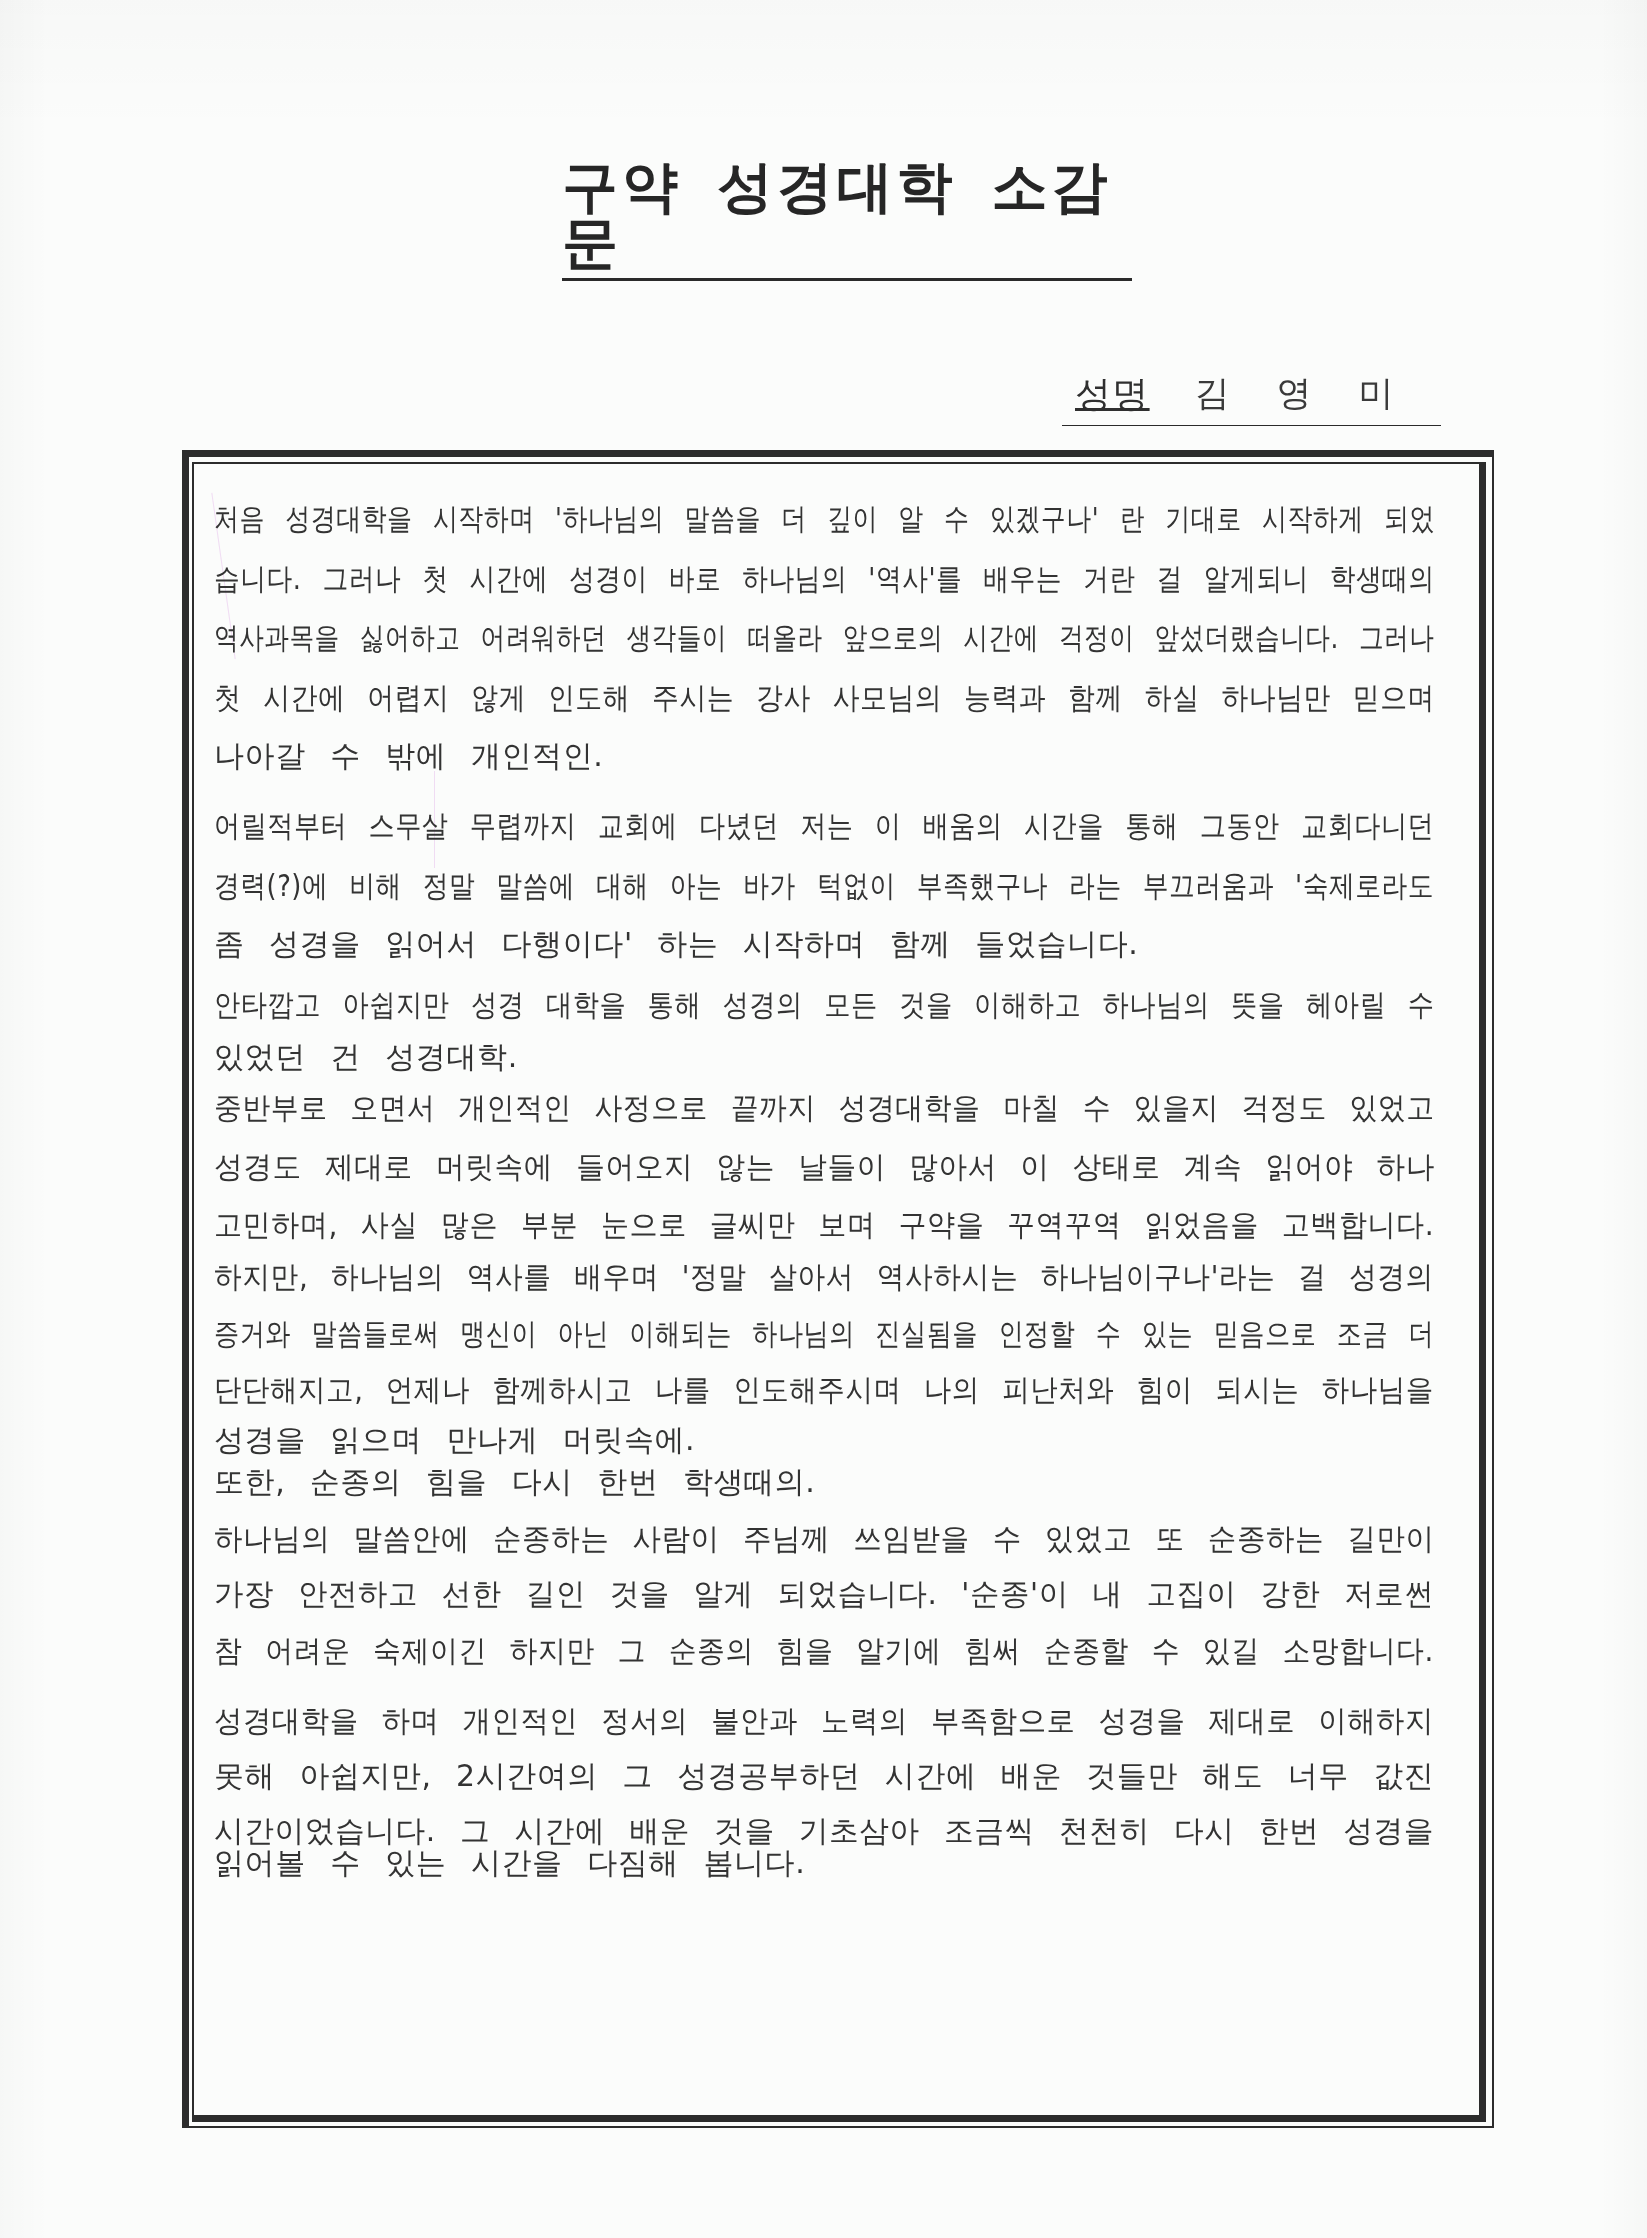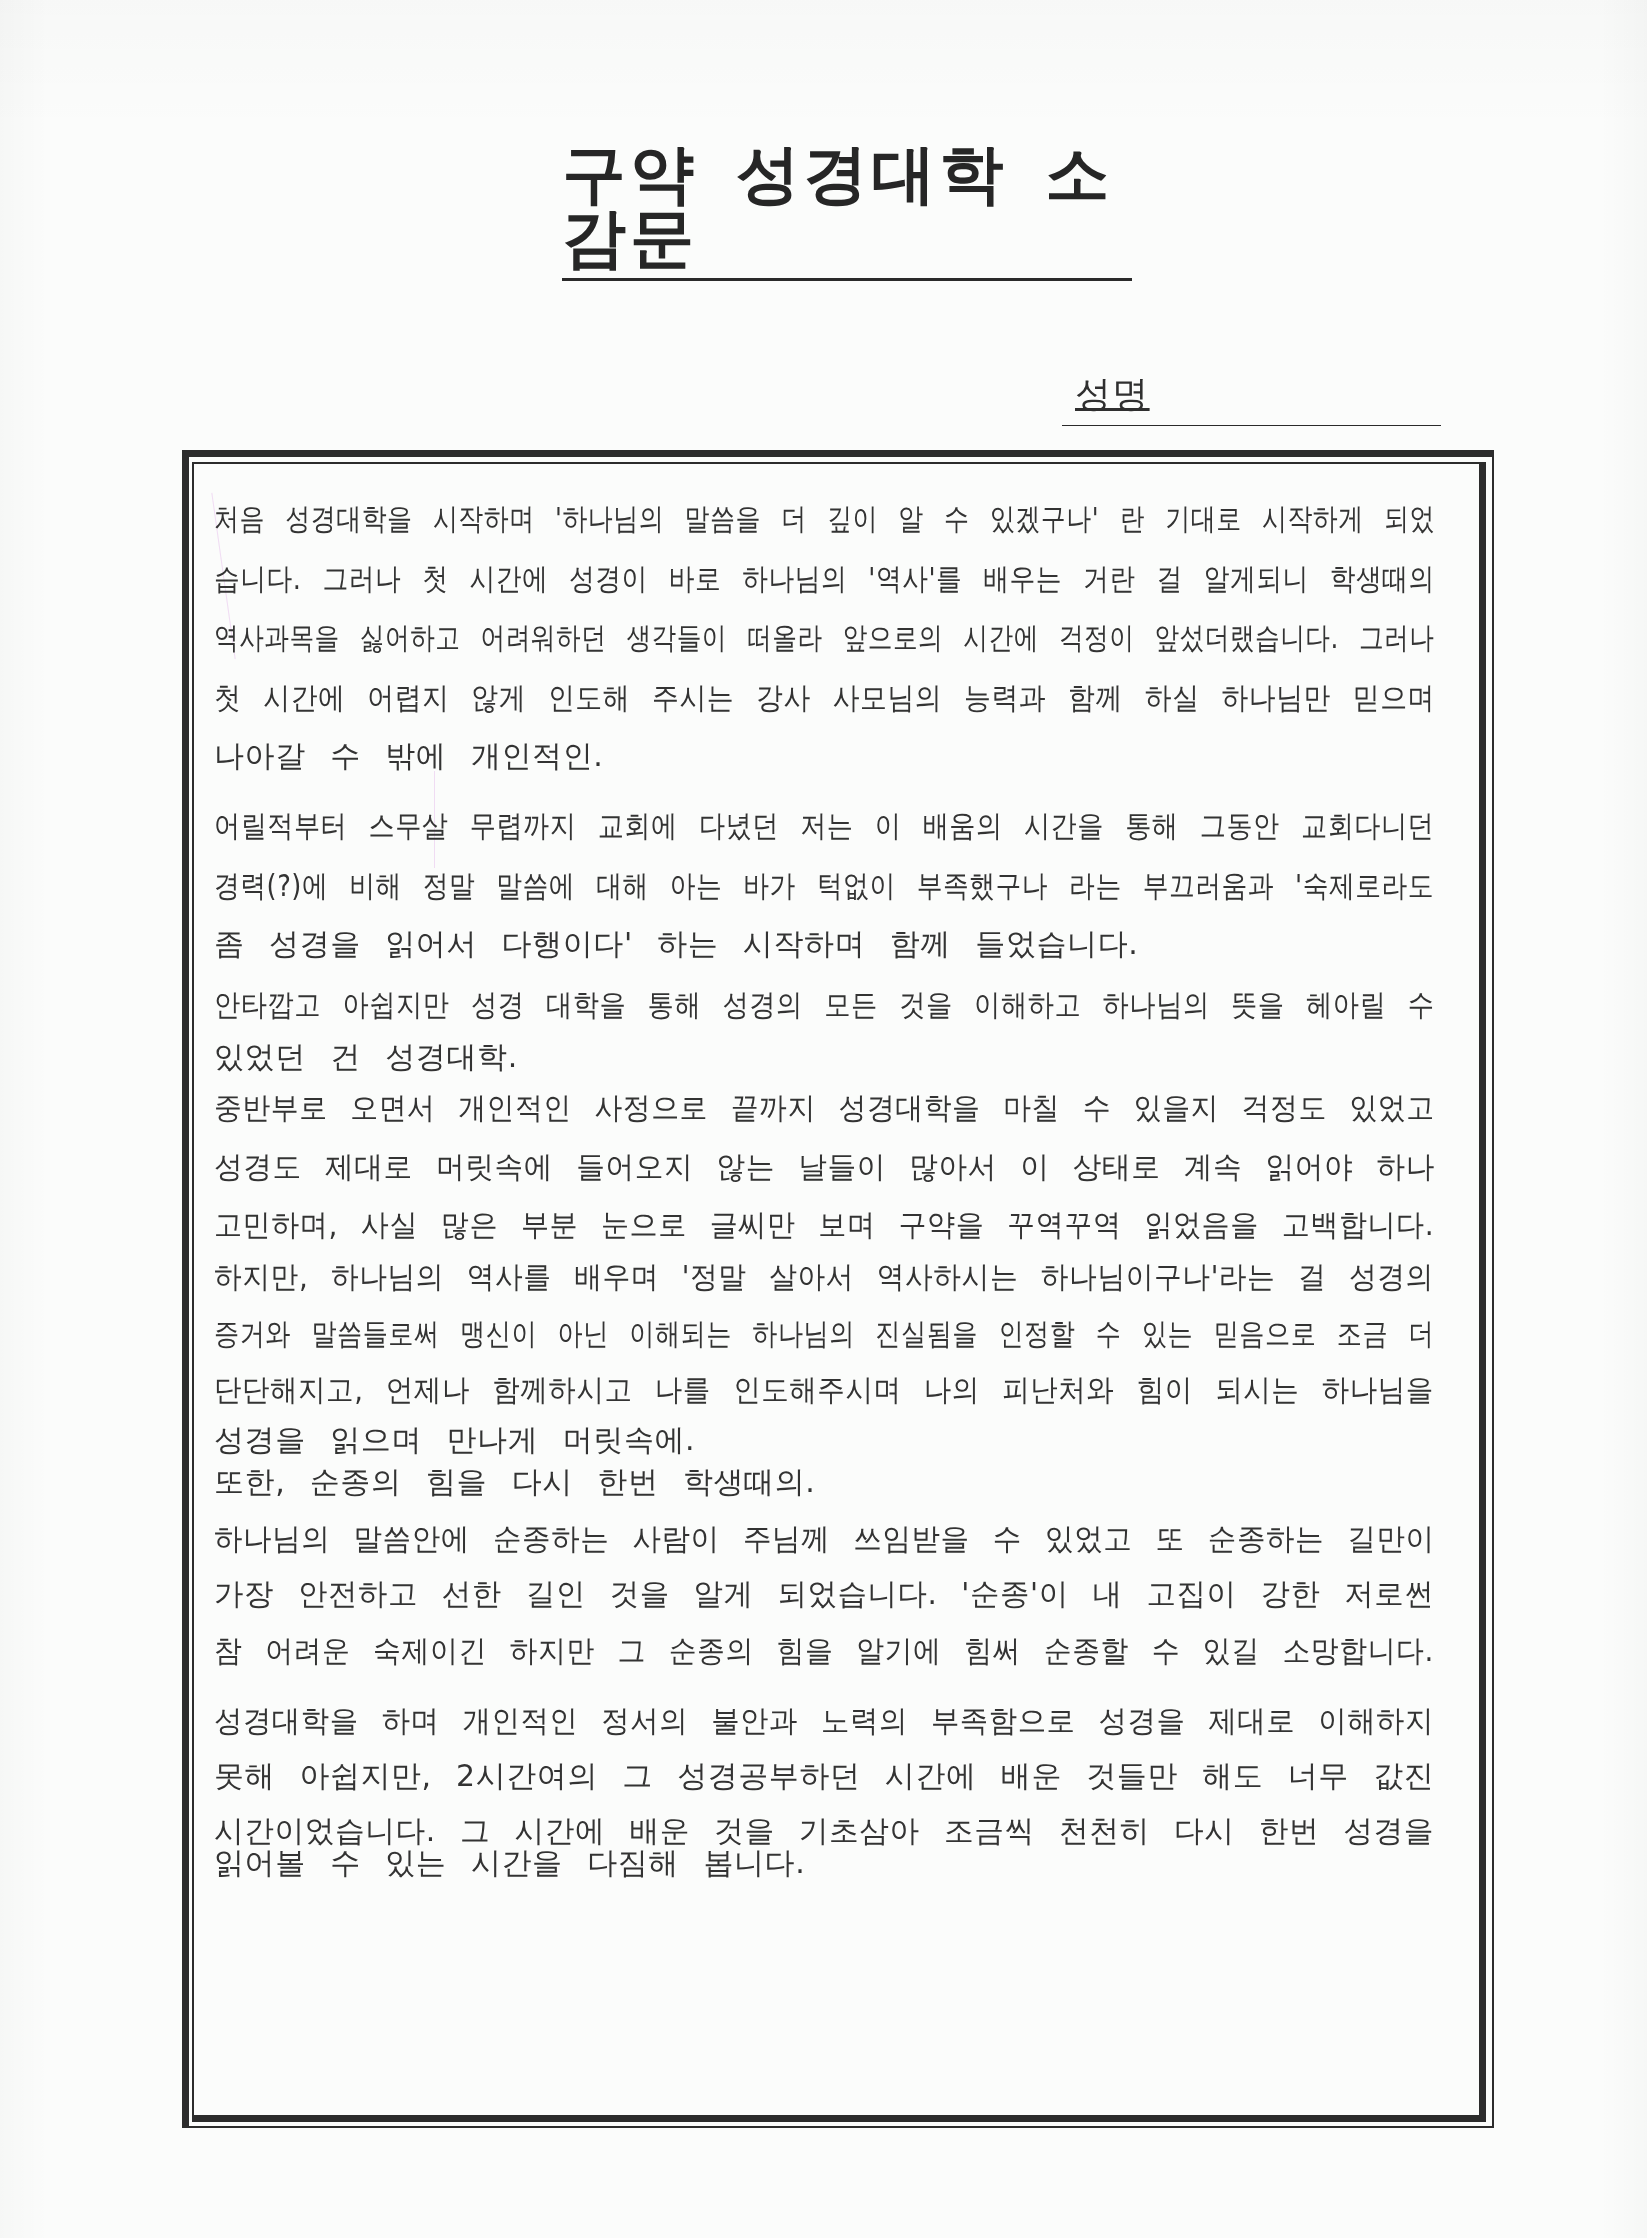--- a/index.html
+++ b/index.html
@@ -29,21 +29,21 @@
       top: 207px;
       width: 570px;
       height: 71px;
       border-bottom: 3.2px solid #2a2a2a;
       display: flex;
       align-items: flex-end;
       justify-content: center;
     }
     .title span {
       font-family: "DejaVu Serif", serif;
-      font-size: 64px;
+      font-size: 56px;
       font-weight: bold;
       letter-spacing: 3.9px;
       color: #262626;
       line-height: 1;
       padding-bottom: 7.8px;
       word-spacing: 11.7px;
     }
     .name-line {
       position: absolute;
       left: 1062px;
@@ -124,20 +124,21 @@
 <body>
 
 <div class="page-shade"></div>
 
 <div class="title">
   <span>구약 성경대학 소감문</span>
 </div>
 
 <div class="name-line">
   <span class="name-label">성명</span>
+  <span class="name-value">김영미</span>
 </div>
 
 <div class="frame-outer"></div>
 <div class="frame-inner"></div>
 
 <div class="pink-mark" style="left:223px; top:492px; height:168px; transform:rotate(-8deg);"></div>
 <div class="pink-mark" style="left:434px; top:771px; height:97px;"></div>
 
 <div class="body-text">
 

